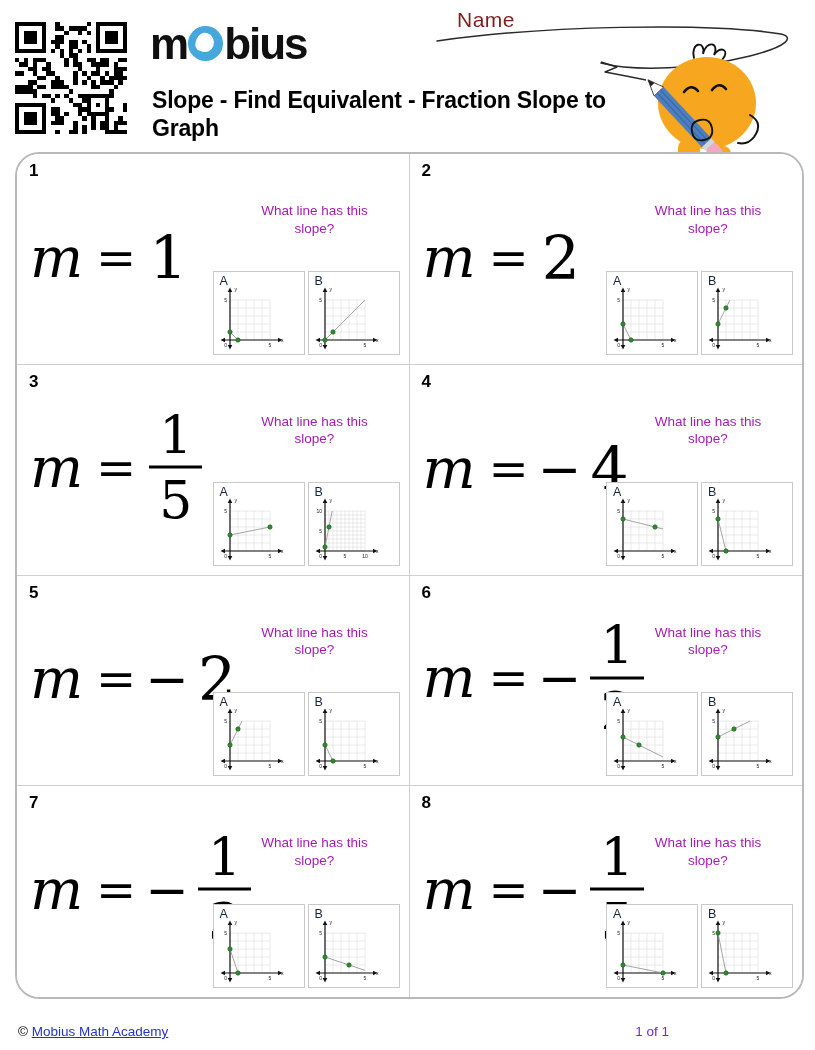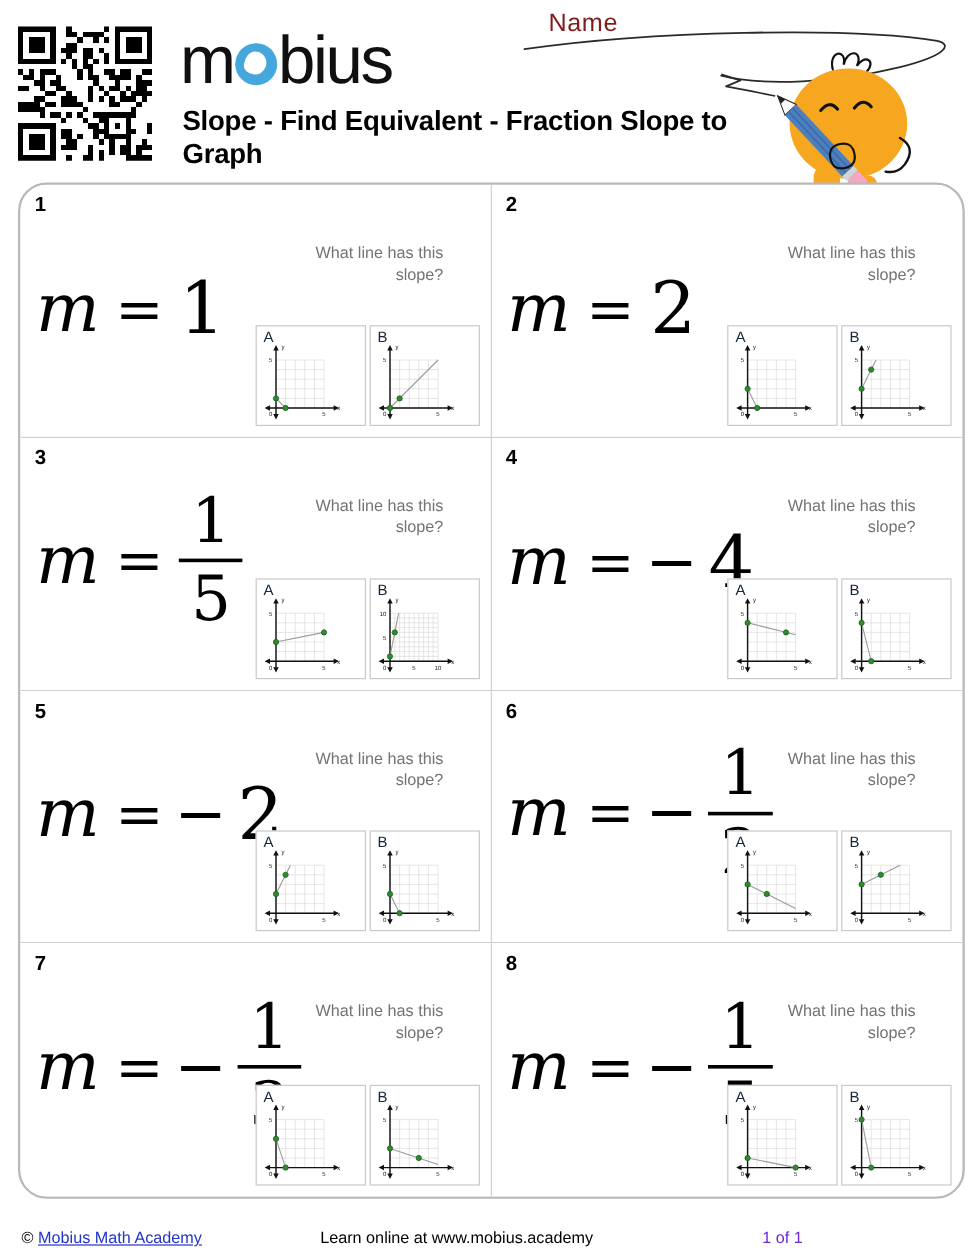--- a/index.html
+++ b/index.html
@@ -2,37 +2,37 @@
 <html><head>
 <meta charset="utf-8">
 <style>
   html,body{margin:0;padding:0}
   body{
     width:815px;height:1050px;position:relative;background:#fff;overflow:hidden;
     font-family:"Liberation Sans", sans-serif;color:#111;
   }
   
   .qr{position:absolute;left:15px;top:22px;width:112px;height:112px}
-  .logo{position:absolute;left:150px;top:22px;font-size:56px;font-weight:400;letter-spacing:-2px;color:#101010;line-height:1}
+  .logo{position:absolute;left:150px;top:22px;font-size:44px;font-weight:700;letter-spacing:-2px;color:#101010;line-height:1}
   .logo-o{display:inline-block;width:35px;height:35px;background:#45a7dc;border-radius:50%;position:relative;margin:0 1px;vertical-align:-2px}
   .logo-o::after{content:"";position:absolute;left:8px;top:7px;width:18px;height:19px;background:#fff;border-radius:62% 70% 64% 48%;transform:rotate(18deg)}
   .page-title{position:absolute;left:152px;top:86px;width:512px;font-size:23px;font-weight:700;line-height:1.22;letter-spacing:-.2px;color:#000}
   .name-label{position:absolute;left:457px;top:8px;font-size:21px;color:#7f1d1d;letter-spacing:.5px}
   .deco{position:absolute;left:0;top:0;width:815px;height:240px;pointer-events:none}
   
   .worksheet{
     position:absolute;left:15px;top:152px;width:785px;height:843px;
     border:2px solid #b9b9b9;border-radius:24px;background:#fff;overflow:hidden;
     display:grid;grid-template-columns:1fr 1fr;grid-template-rows:repeat(4,1fr);
   }
   .cell{position:relative;border-right:1px solid #cfcfcf;border-bottom:1px solid #cfcfcf;background:#fff}
   .cell:nth-child(2n){border-right:none}
   .cell:nth-child(n+7){border-bottom:none}
   .pnum{position:absolute;top:7px;left:12px;font-size:17px;font-weight:700;color:#000}
-  .question{position:absolute;right:39px;width:132px;top:48px;text-align:right;font-size:13.5px;line-height:1.3;color:#737373}
+  .question{position:absolute;right:28px;width:132px;top:48px;text-align:center;font-size:13.5px;line-height:1.3;color:#a21caf}
   .graphs{position:absolute;right:9px;bottom:9px;display:flex;gap:3px}
   .gbox{width:90px;height:82px;border:1px solid #c9c9c9;background:#fff;position:relative}
   .glabel{position:absolute;top:2px;left:6px;font-size:12.5px;color:#15253a}
   .gbox svg{position:absolute;left:1px;top:12px}
   
   .equation{position:absolute;left:13px;top:50%;transform:translateY(-52%);display:flex;align-items:center;gap:13px;
     font-family:"DejaVu Serif", serif;color:#000;white-space:nowrap}
   .eq-m{font-style:italic;font-size:56px;line-height:1}
   .eq-rel{font-size:48px;line-height:1}
   .eq-minus{font-size:52px;line-height:1;margin:0 -4px}
@@ -901,15 +901,14 @@
             <circle cx="15" cy="16" r="2.2" fill="#2e8b2e" stroke="#175c1c" stroke-width="0.6"></circle>
             <circle cx="23" cy="56" r="2.2" fill="#2e8b2e" stroke="#175c1c" stroke-width="0.6"></circle>
           </svg>
         </div>
       </div>
   </div>
 </div>
 
 <div class="footer">
   <div class="f-left"><span>©</span> <a class="f-link">Mobius Math Academy</a></div>
-  <div class="f-center">Learn online at www.mobius.academy</div>
   <div class="f-right">1 of 1</div>
 </div>
 
 </body></html>

